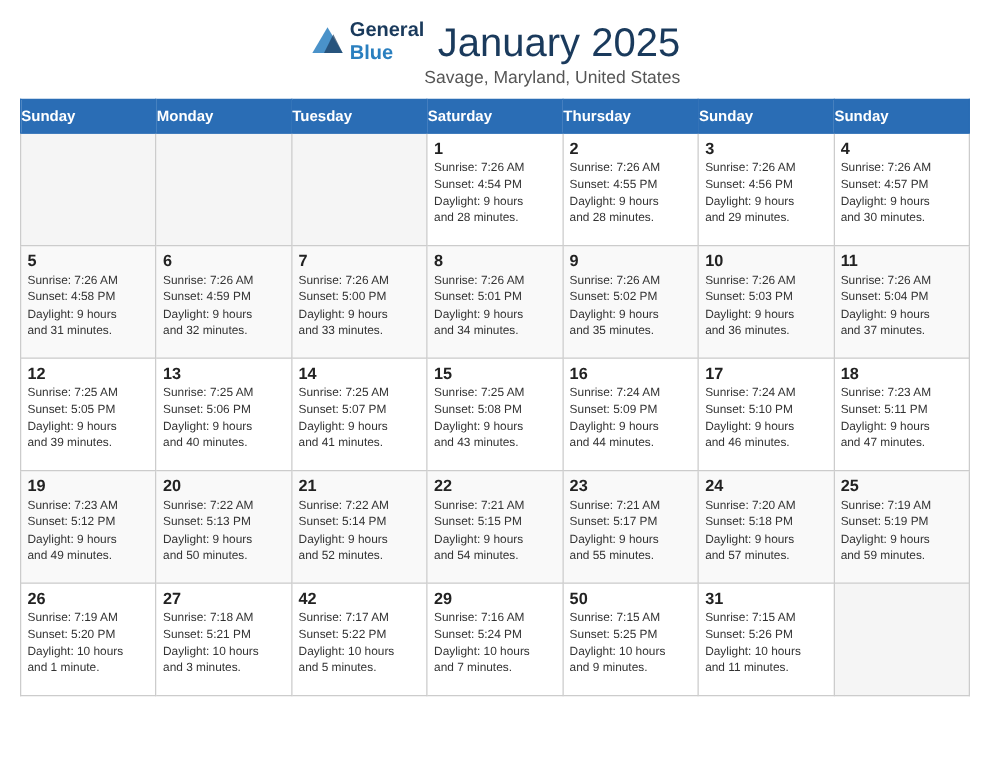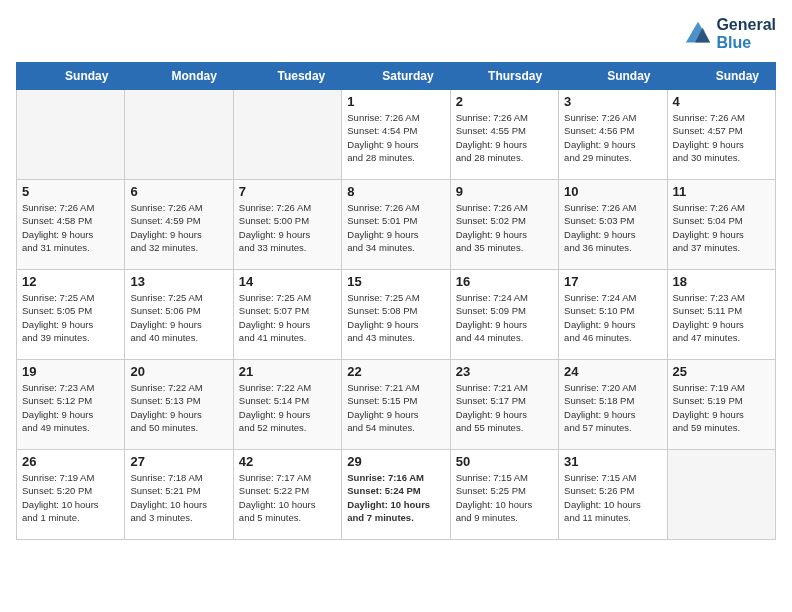--- a/index.html
+++ b/index.html
@@ -5,21 +5,21 @@
     * { margin: 0; padding: 0; box-sizing: border-box; }
     body {
       font-family: Arial, sans-serif;
       background: #fff;
       width: 792px;
       min-height: 612px;
       padding: 16px;
     }
     .header {
       display: flex;
-      justify-content: flex-end;
+      justify-content: center;
       align-items: flex-start;
       margin-bottom: 10px;
     }
     .logo {
       display: flex;
       align-items: center;
       gap: 4px;
     }
     .logo-icon {
       width: 28px;
@@ -40,22 +40,22 @@
     table {
       width: 100%;
       border-collapse: collapse;
       table-layout: fixed;
     }
     thead th {
       background-color: #2a6db5;
       color: #fff;
       font-size: 12px;
       font-weight: bold;
-      padding: 6px 16px;
-      text-align: right;
+      padding: 6px 0;
+      text-align: left;
       border: 1px solid #2a6db5;
     }
     td {
       vertical-align: top;
       border: 1px solid #ccc;
       padding: 4px 5px;
       font-size: 10px;
       color: #222;
       height: 90px;
     }
@@ -95,20 +95,24 @@
     <div class="logo">
       <svg class="logo-icon" viewBox="0 0 30 30">
         <polygon points="15,2 28,24 2,24" fill="#2a7fbf" opacity="0.85"></polygon>
         <polygon points="20,8 28,24 12,24" fill="#1a3a5c" opacity="0.7"></polygon>
       </svg>
       <div>
         <div style="font-size:16px;font-weight:bold;color:#1a3a5c;">General</div>
         <div style="font-size:16px;font-weight:bold;color:#2a7fbf;">Blue</div>
       </div>
     </div>
+    <div class="title-block">
+      <div class="month-title">January 2025</div>
+      <div class="location">Savage, Maryland, United States</div>
+    </div>
   </div>
 
   <table>
     <thead>
       <tr>
       <th>Sunday</th>
           <th>Monday</th>
           <th>Tuesday</th>
           <th>Saturday</th>
           <th>Thursday</th>
@@ -320,21 +324,21 @@
           </td>
           <td>
             <span class="day-num">42</span>
             <div class="day-info" style="white-space: pre-line;">Sunrise: 7:17 AM
 Sunset: 5:22 PM
 Daylight: 10 hours
 and 5 minutes.</div>
           </td>
           <td>
             <span class="day-num">29</span>
-            <div class="day-info" style="white-space: pre-line; font-weight: bold;">Sunrise: 7:16 AM
+            <div class="day-info" style="white-space: pre-line;">Sunrise: 7:16 AM
 Sunset: 5:24 PM
 Daylight: 10 hours
 and 7 minutes.</div>
           </td>
           <td>
             <span class="day-num">50</span>
             <div class="day-info" style="white-space: pre-line;">Sunrise: 7:15 AM
 Sunset: 5:25 PM
 Daylight: 10 hours
 and 9 minutes.</div>

